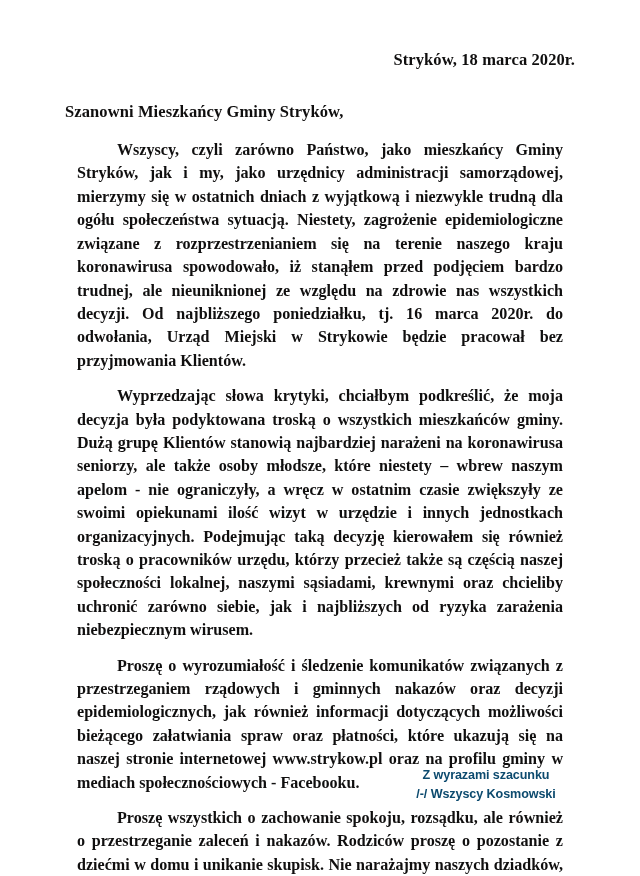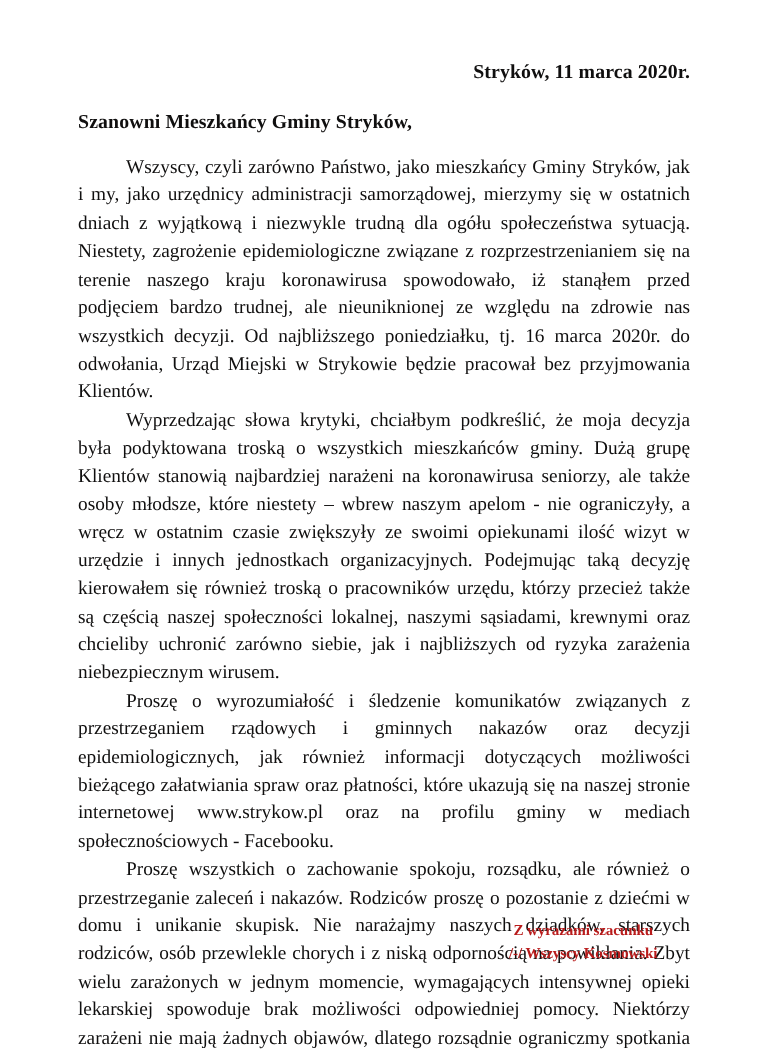--- a/index.html
+++ b/index.html
@@ -27,63 +27,64 @@
     font-weight: bold;
     font-size: 16.5px;
     letter-spacing: 0.1px;
     padding-top: 50px;
     line-height: 1.25;
   }
   .salutation {
     font-weight: bold;
     font-size: 16.5px;
     letter-spacing: 0.1px;
-    margin-top: 20px;
+    margin-top: 30px;
     margin-bottom: 0;
     line-height: 1.3;
     font-family: Liberation Serif, serif;
   }
   .letter-text {
     margin-top: 16px;
   }
   .para {
-    margin: 0;
+    margin: 12px;
     text-align: justify;
     text-justify: inter-word;
     text-indent: 40px;
     font-size: 16.1px;
     line-height: 23.4px;
     hyphens: none;
+    font-weight: bold;
     -webkit-hyphens: none;
   }
   .signature-block {
     position: absolute;
     left: 372px;
     top: 766px;
     width: 228px;
     text-align: center;
-    font-family: Liberation Serif, serif;
+    font-family: Liberation Sans, sans-serif;
     font-weight: bold;
     font-size: 12.6px;
     line-height: 19px;
-    color: #b91c1c;
+    color: #0c4a6e;
     letter-spacing: -0.1px;
   }
   .sig-line {
     white-space: nowrap;
   }
 </style>
 </head>
 <body>
 
 <div class="page">
 
   <div class="doc-body">
 
-    <div class="date-line">Stryków, 11 marca 2020r.</div>
+    <div class="date-line">Stryków, 18 marca 2020r.</div>
 
     <div class="salutation">Szanowni Mieszkańcy Gminy Stryków,</div>
 
     <div class="letter-text">
       <p class="para">Wszyscy, czyli zarówno Państwo, jako mieszkańcy Gminy Stryków, jak i my, jako urzędnicy administracji samorządowej, mierzymy się w ostatnich dniach z wyjątkową i niezwykle trudną dla ogółu społeczeństwa sytuacją. Niestety, zagrożenie epidemiologiczne związane z rozprzestrzenianiem się na terenie naszego kraju koronawirusa spowodowało, iż stanąłem przed podjęciem bardzo trudnej, ale nieuniknionej ze względu na zdrowie nas wszystkich decyzji. Od najbliższego poniedziałku, tj. 16 marca 2020r. do odwołania, Urząd Miejski w Strykowie będzie pracował bez przyjmowania Klientów.</p>
       <p class="para">Wyprzedzając słowa krytyki, chciałbym podkreślić, że moja decyzja była podyktowana troską o wszystkich mieszkańców gminy. Dużą grupę Klientów stanowią najbardziej narażeni na koronawirusa seniorzy, ale także osoby młodsze, które niestety – wbrew naszym apelom - nie ograniczyły, a wręcz w ostatnim czasie zwiększyły ze swoimi opiekunami ilość wizyt w urzędzie i innych jednostkach organizacyjnych. Podejmując taką decyzję kierowałem się również troską o pracowników urzędu, którzy przecież także są częścią naszej społeczności lokalnej, naszymi sąsiadami, krewnymi oraz chcieliby uchronić zarówno siebie, jak i najbliższych od ryzyka zarażenia niebezpiecznym wirusem.</p>
       <p class="para">Proszę o wyrozumiałość i śledzenie komunikatów związanych z przestrzeganiem rządowych i gminnych nakazów oraz decyzji epidemiologicznych, jak również informacji dotyczących możliwości bieżącego załatwiania spraw oraz płatności, które ukazują się na naszej stronie internetowej www.strykow.pl oraz na profilu gminy w mediach społecznościowych - Facebooku.</p>
       <p class="para">Proszę wszystkich o zachowanie spokoju, rozsądku, ale również o przestrzeganie zaleceń i nakazów. Rodziców proszę o pozostanie z dziećmi w domu i unikanie skupisk. Nie narażajmy naszych dziadków, starszych rodziców, osób przewlekle chorych i z niską odpornością na powikłania. Zbyt wielu zarażonych w jednym momencie, wymagających intensywnej opieki lekarskiej spowoduje brak możliwości odpowiedniej pomocy. Niektórzy zarażeni nie mają żadnych objawów, dlatego rozsądnie ograniczmy spotkania towarzyskie, wyjścia do kawiarni, restauracji i sklepu.</p>
 
     </div>

